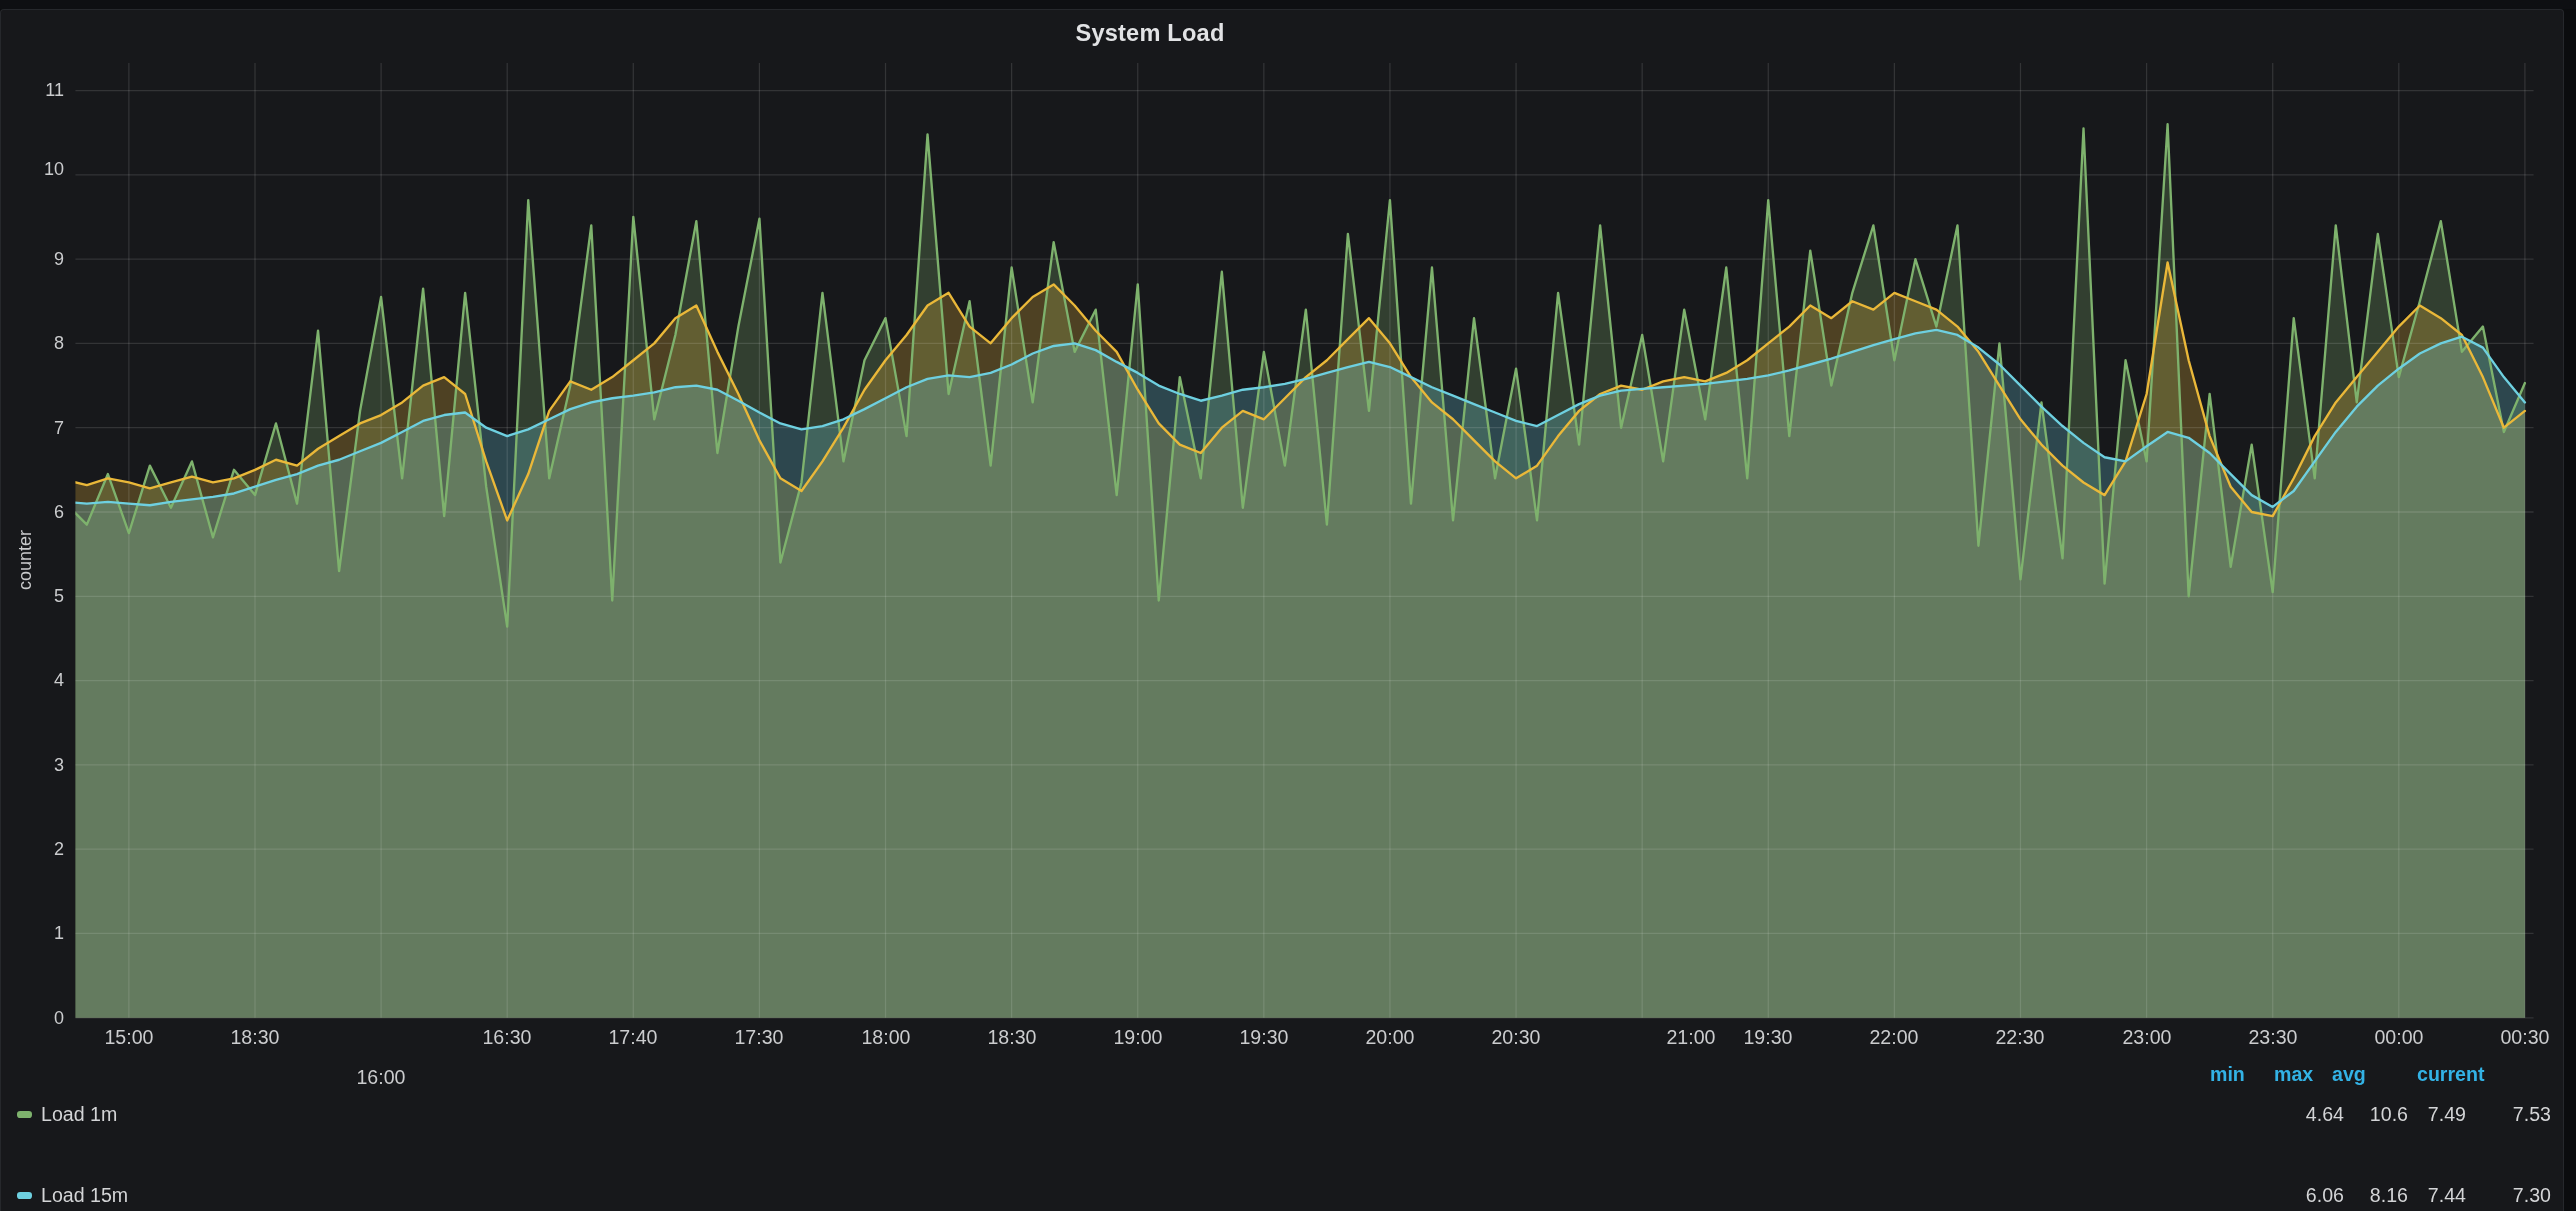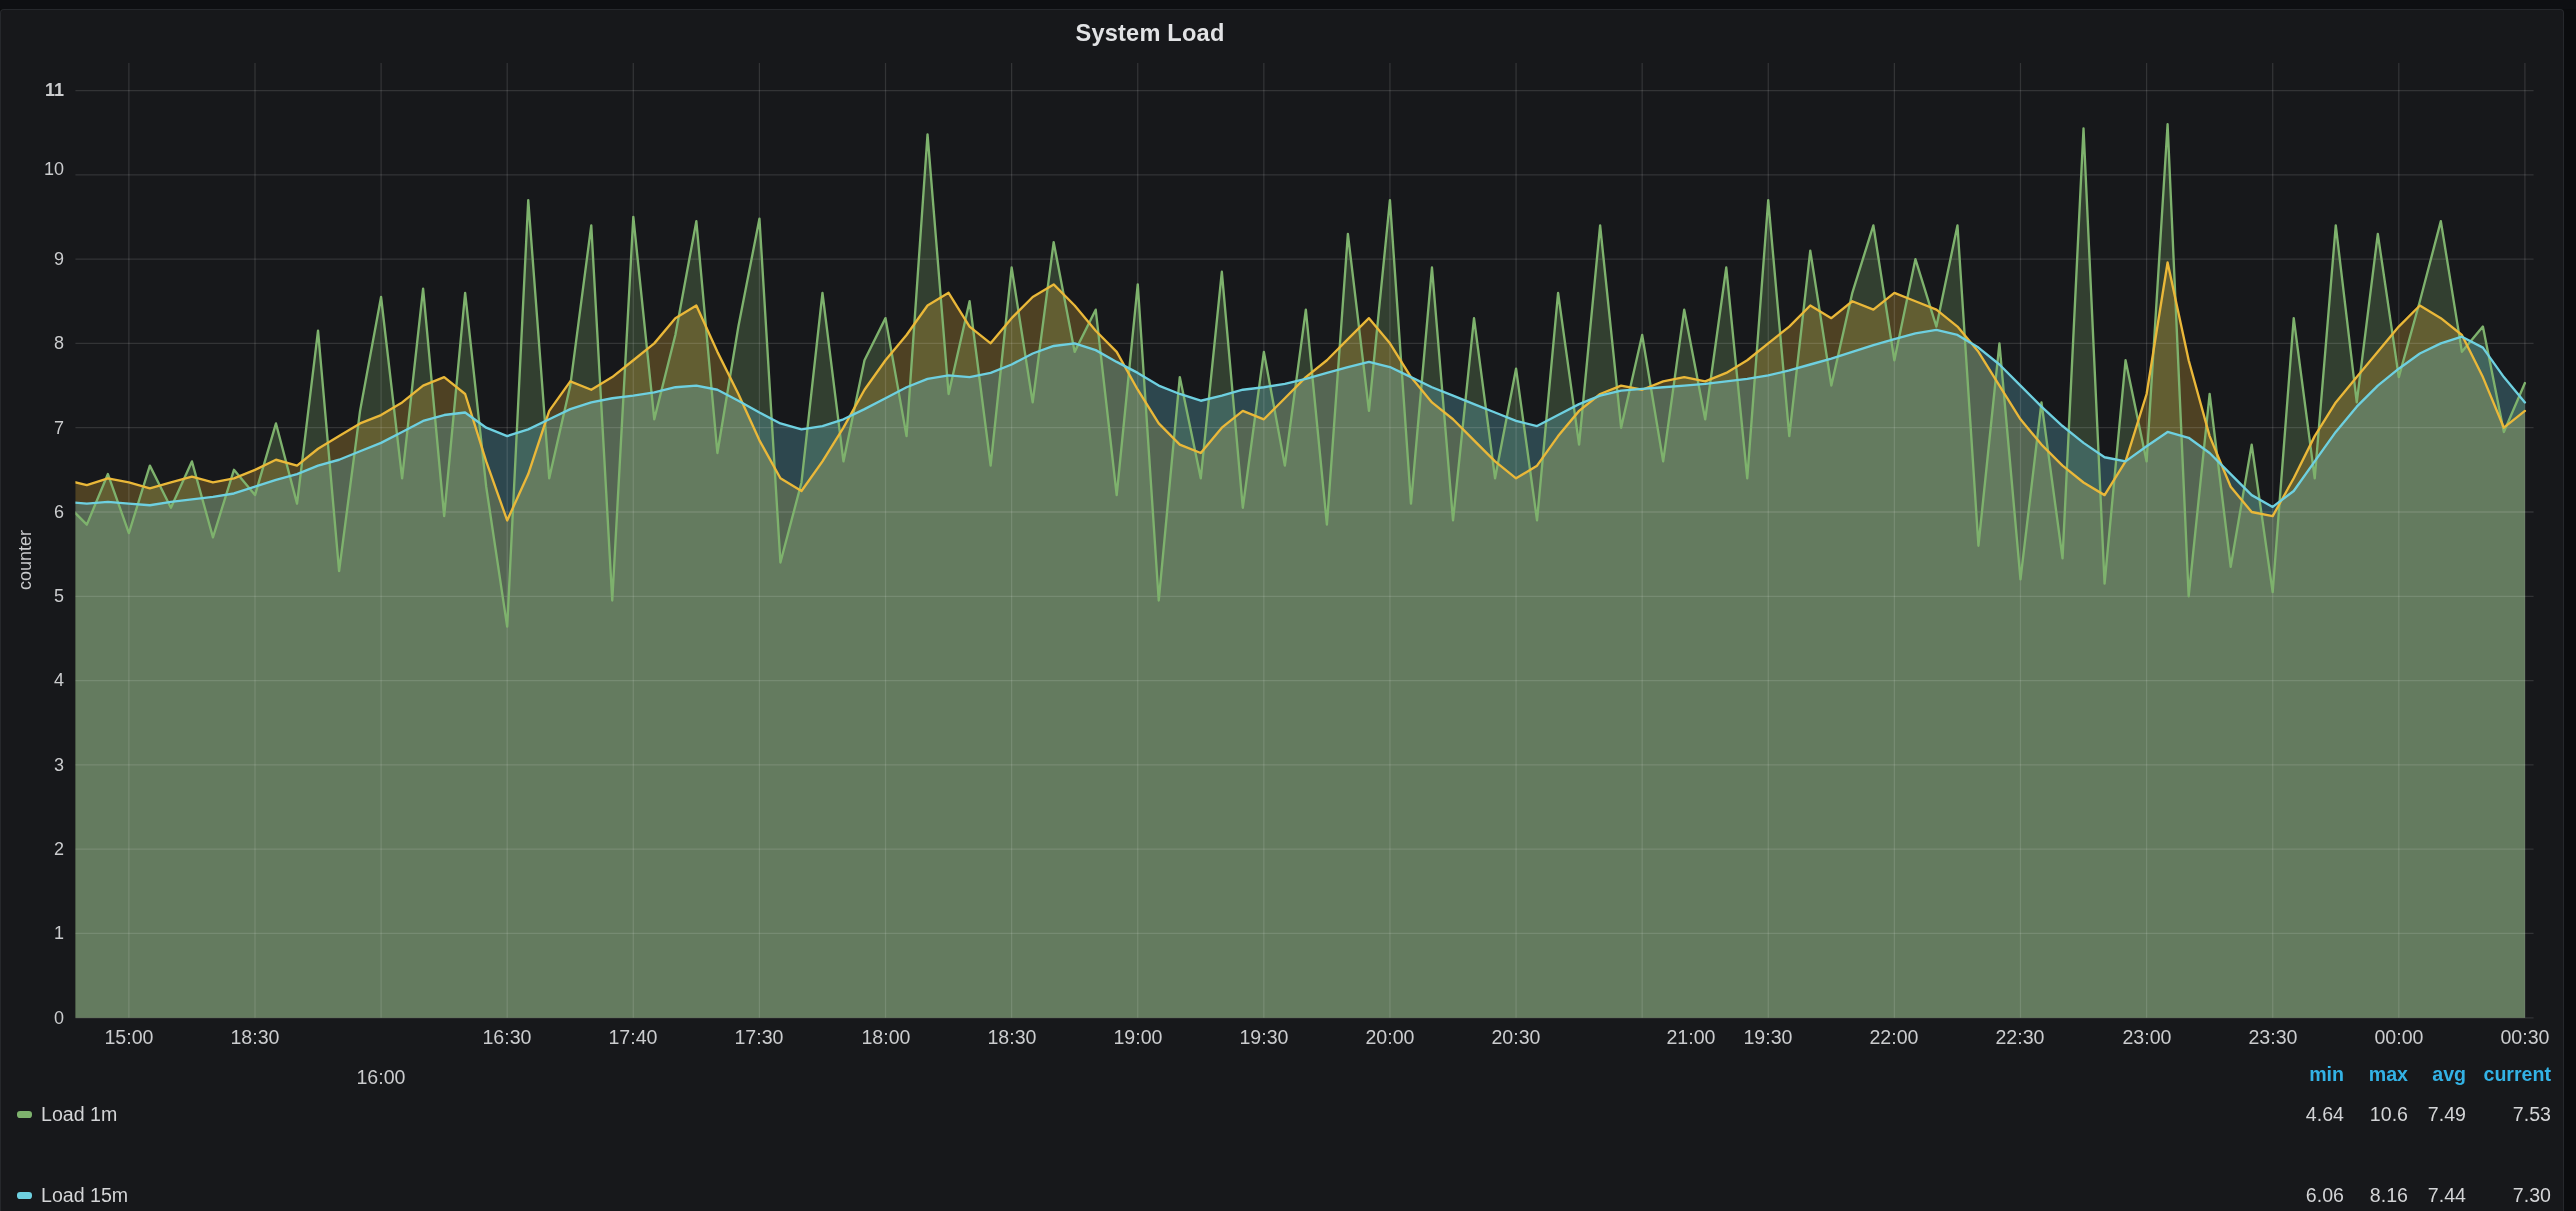--- a/index.html
+++ b/index.html
@@ -33,21 +33,21 @@
     text-align:right;font-size:18px;color:#cbccce;
   }
   .xtick{
     position:absolute;width:110px;height:23.6px;line-height:23.6px;top:1026px;
     text-align:center;font-size:19.6px;color:#cbccce;
   }
   .legend{position:absolute;left:0;top:1056px;width:2576px;height:156px;}
   .legend-header{position:absolute;left:0;top:6.3px;width:2576px;height:25px;}
   .legend-header .cell{
     position:absolute;width:134px;height:25px;line-height:25px;
-    text-align:right;font-size:19.6px;font-weight:700;color:#33b2e5;cursor:pointer;
+    text-align:left;font-size:19.6px;font-weight:700;color:#33b2e5;cursor:pointer;
   }
   .legend-row{position:absolute;left:0;width:2576px;height:41px;cursor:pointer;}
   .legend-row.alt{background:rgba(255,255,255,0.05);width:2556px;left:12.6px;}
   .legend-row .swatch{
     position:absolute;left:16.5px;top:17.3px;width:15px;height:6.3px;border-radius:3.1px;
   }
   .legend-row.alt .swatch{left:3.9px;}
   .legend-row .s-label{
     position:absolute;left:41px;top:0;height:41px;line-height:41px;
     font-size:19.6px;color:#d3d4d6;white-space:nowrap;
@@ -129,21 +129,21 @@
     <div class="ytick" style="top: 922px;">1</div>
     <div class="ytick" style="top: 838px;">2</div>
     <div class="ytick" style="top: 754px;">3</div>
     <div class="ytick" style="top: 669px;">4</div>
     <div class="ytick" style="top: 585px;">5</div>
     <div class="ytick" style="top: 501px;">6</div>
     <div class="ytick" style="top: 417px;">7</div>
     <div class="ytick" style="top: 332px;">8</div>
     <div class="ytick" style="top: 248px;">9</div>
     <div class="ytick" style="top: 158px;">10</div>
-    <div class="ytick" style="top: 79px; font-weight: bold;">11</div>
+    <div class="ytick" style="top: 79px;">11</div>
   </div>
 <div id="x-ticks">
     <div class="xtick" style="left: 74px;">15:00</div>
     <div class="xtick" style="left: 200px;">18:30</div>
     <div class="xtick" style="left: 326px; margin-top: 40px;">16:00</div>
     <div class="xtick" style="left: 452px;">16:30</div>
     <div class="xtick" style="left: 578px;">17:40</div>
     <div class="xtick" style="left: 704px;">17:30</div>
     <div class="xtick" style="left: 831px;">18:00</div>
     <div class="xtick" style="left: 957px;">18:30</div>

